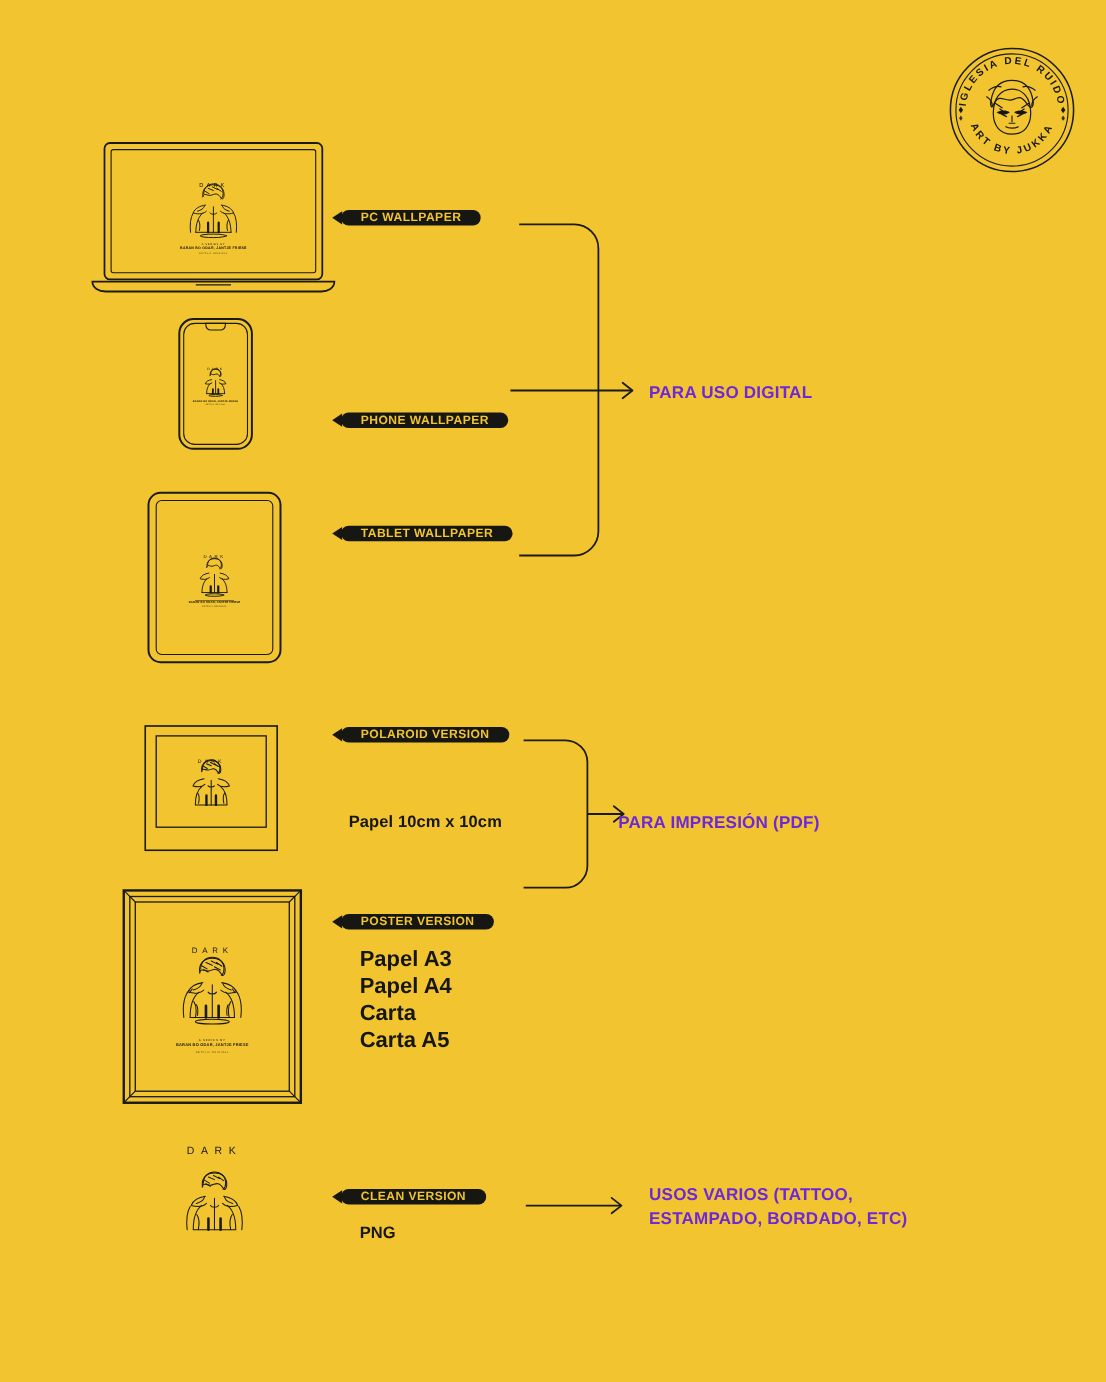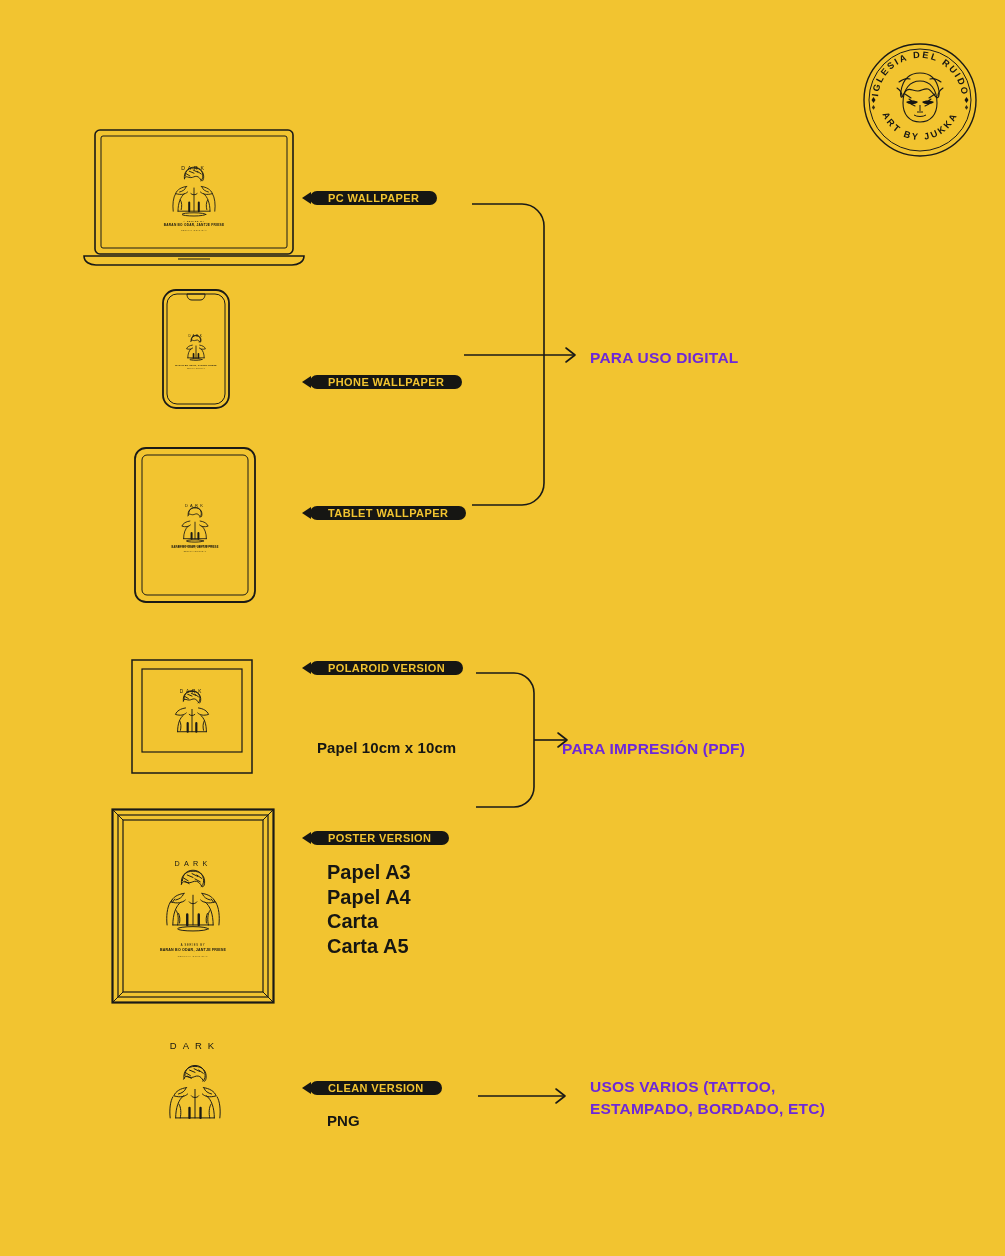--- a/index.html
+++ b/index.html
@@ -290,21 +290,21 @@
   </svg>
 
   <div class="pill" style="left:310px; top:191px;">
     <span>PC WALLPAPER</span>
   </div>
 
   <div class="pill" style="left:310px; top:347px;margin-top:28px;">
     <span>PHONE WALLPAPER</span>
   </div>
 
-  <div class="pill" style="left:310px; top:506px;justify-content:center;">
+  <div class="pill" style="left:310px; top:478px;justify-content:center;">
     <span>TABLET WALLPAPER</span>
   </div>
 
   <div class="pill" style="left:310px; top:661px;">
     <span>POLAROID VERSION</span>
   </div>
 
   <div class="pill" style="left:310px; top:831px;">
     <span>POSTER VERSION</span>
   </div>

